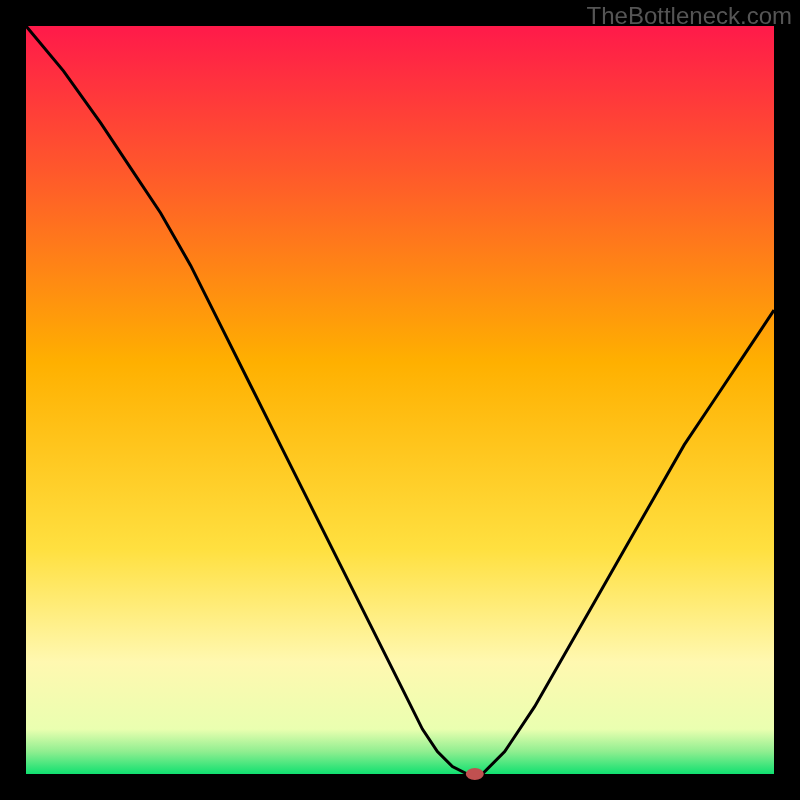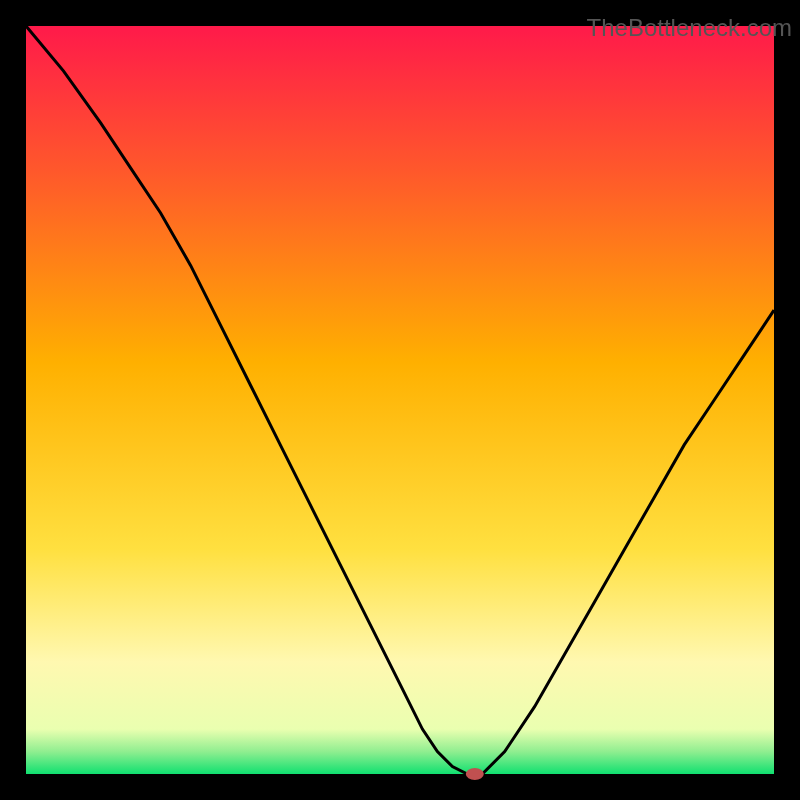--- a/index.html
+++ b/index.html
@@ -14,21 +14,20 @@
     position: relative;
   }
   .watermark {
     position: absolute;
     top: 2px;
     right: 8px;
     color: #555;
     font-size: 24px;
     font-family: Arial, sans-serif;
     z-index: 10;
-    margin-top: 12px;
   }
   svg {
     display: block;
   }
 </style>
 </head>
 <body>
 
 <div class="chart-container">
   <div class="watermark">TheBottleneck.com</div>

